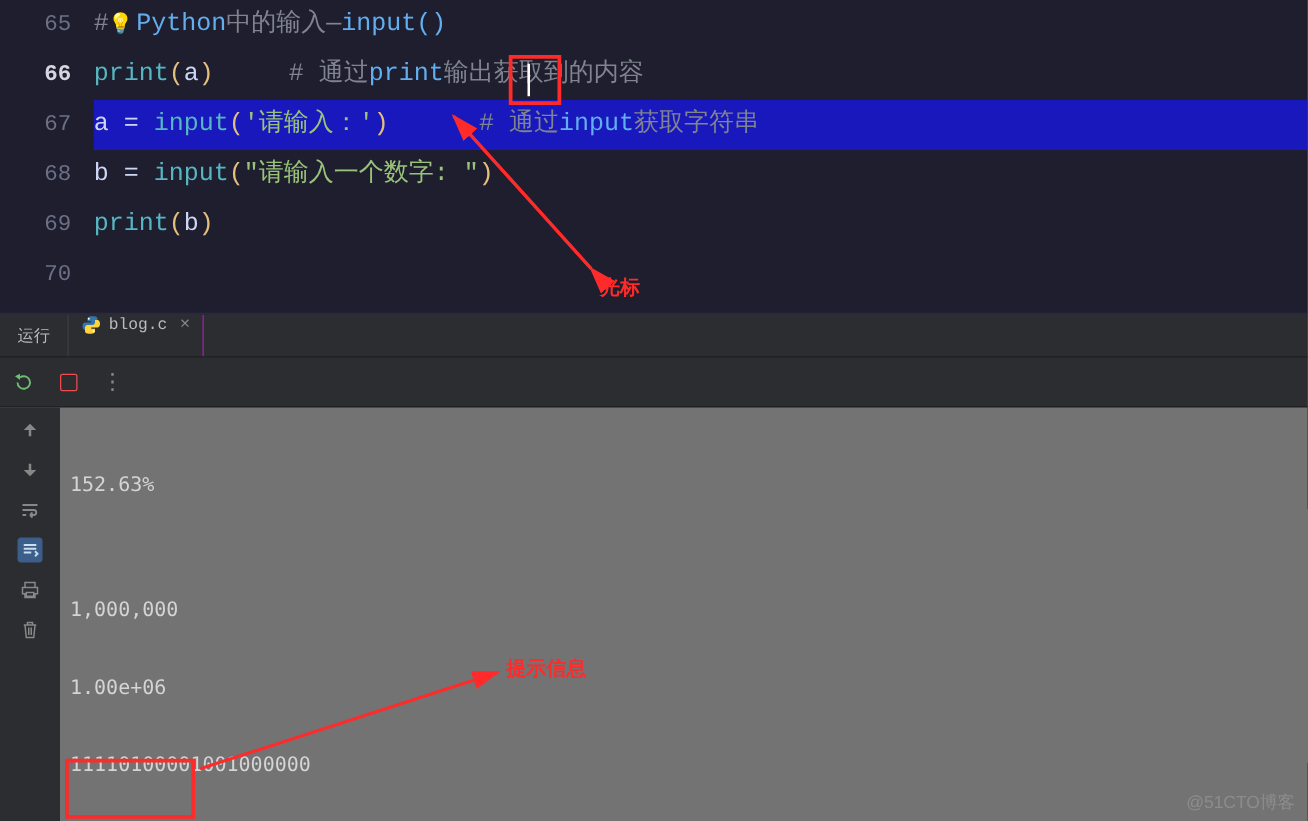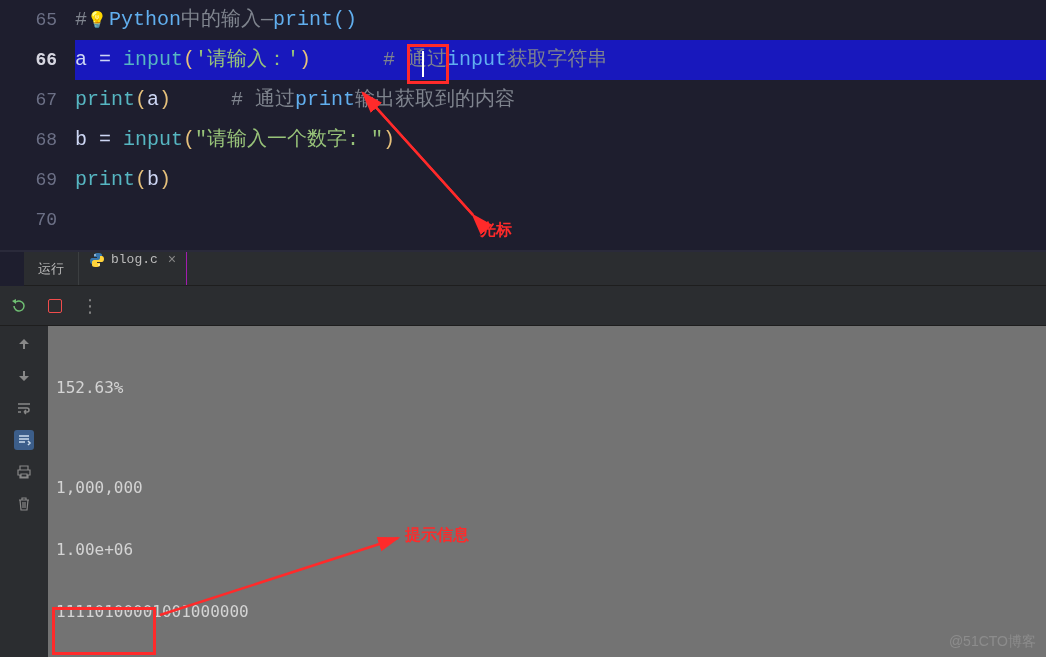--- a/index.html
+++ b/index.html
@@ -58,21 +58,20 @@
   .panel-divider { height: 2px; background: #2a2a3a; }
 
   .run-panel-header {
     height: 34px;
     background: #2b2d30;
     display: flex;
     align-items: center;
     font-size: 13px;
     color: #bbb;
     border-bottom: 1px solid #1e1e1e;
-    margin-left: 24px;
   }
   .run-label { padding: 0 14px; color: #bbb; border-right: 1px solid #3c3f41; height:100%; display:flex; align-items:center;}
   .tab {
     display: flex; align-items: flex-start;
     padding: 0 10px; height: 100%;
     gap: 6px;
     border-right: 1px solid #a21caf;
   }
   .pyicon {
     width: 16px; height: 16px;
@@ -146,23 +145,23 @@
 <div class="editor-area">
   <div class="gutter">
     <div class="ln">65</div>
     <div class="ln active">66</div>
     <div class="ln">67</div>
     <div class="ln">68</div>
     <div class="ln">69</div>
     <div class="ln">70</div>
   </div>
   <div class="code">
-    <div class="line"><span class="cm">#</span><span class="bulb">💡</span><span class="hl-en">Python</span><span class="cm">中的输入—</span><span class="hl-en">print()</span></div>
+    <div class="line"><span class="cm">#</span><span class="bulb">💡</span><span class="hl-en">Python</span><span class="cm">中的输入—</span><span class="hl-en">input()</span></div>
+    <div class="line"><span class="kw">print</span><span class="pn">(</span><span class="var">a</span><span class="pn">)</span><span class="cm">     # 通过</span><span class="hl-en">print</span><span class="cm">输出获取到的内容</span></div>
     <div class="line active"><span class="var">a</span><span class="op"> = </span><span class="kw">input</span><span class="pn">(</span><span class="st">'请输入：'</span><span class="pn">)</span><span class="cm">      # 通过</span><span class="hl-en">input</span><span class="cm">获取字符串</span></div>
-    <div class="line"><span class="kw">print</span><span class="pn">(</span><span class="var">a</span><span class="pn">)</span><span class="cm">     # 通过</span><span class="hl-en">print</span><span class="cm">输出获取到的内容</span></div>
     <div class="line"><span class="var">b</span><span class="op"> = </span><span class="kw">input</span><span class="pn">(</span><span class="st">"请输入一个数字: "</span><span class="pn">)</span></div>
     <div class="line"><span class="kw">print</span><span class="pn">(</span><span class="var">b</span><span class="pn">)</span></div>
     <div class="line"></div>
 
     <div class="cursor-line"></div>
     <div class="cursor-box"></div>
   </div>
 </div>
 
 <div class="panel-divider"></div>

